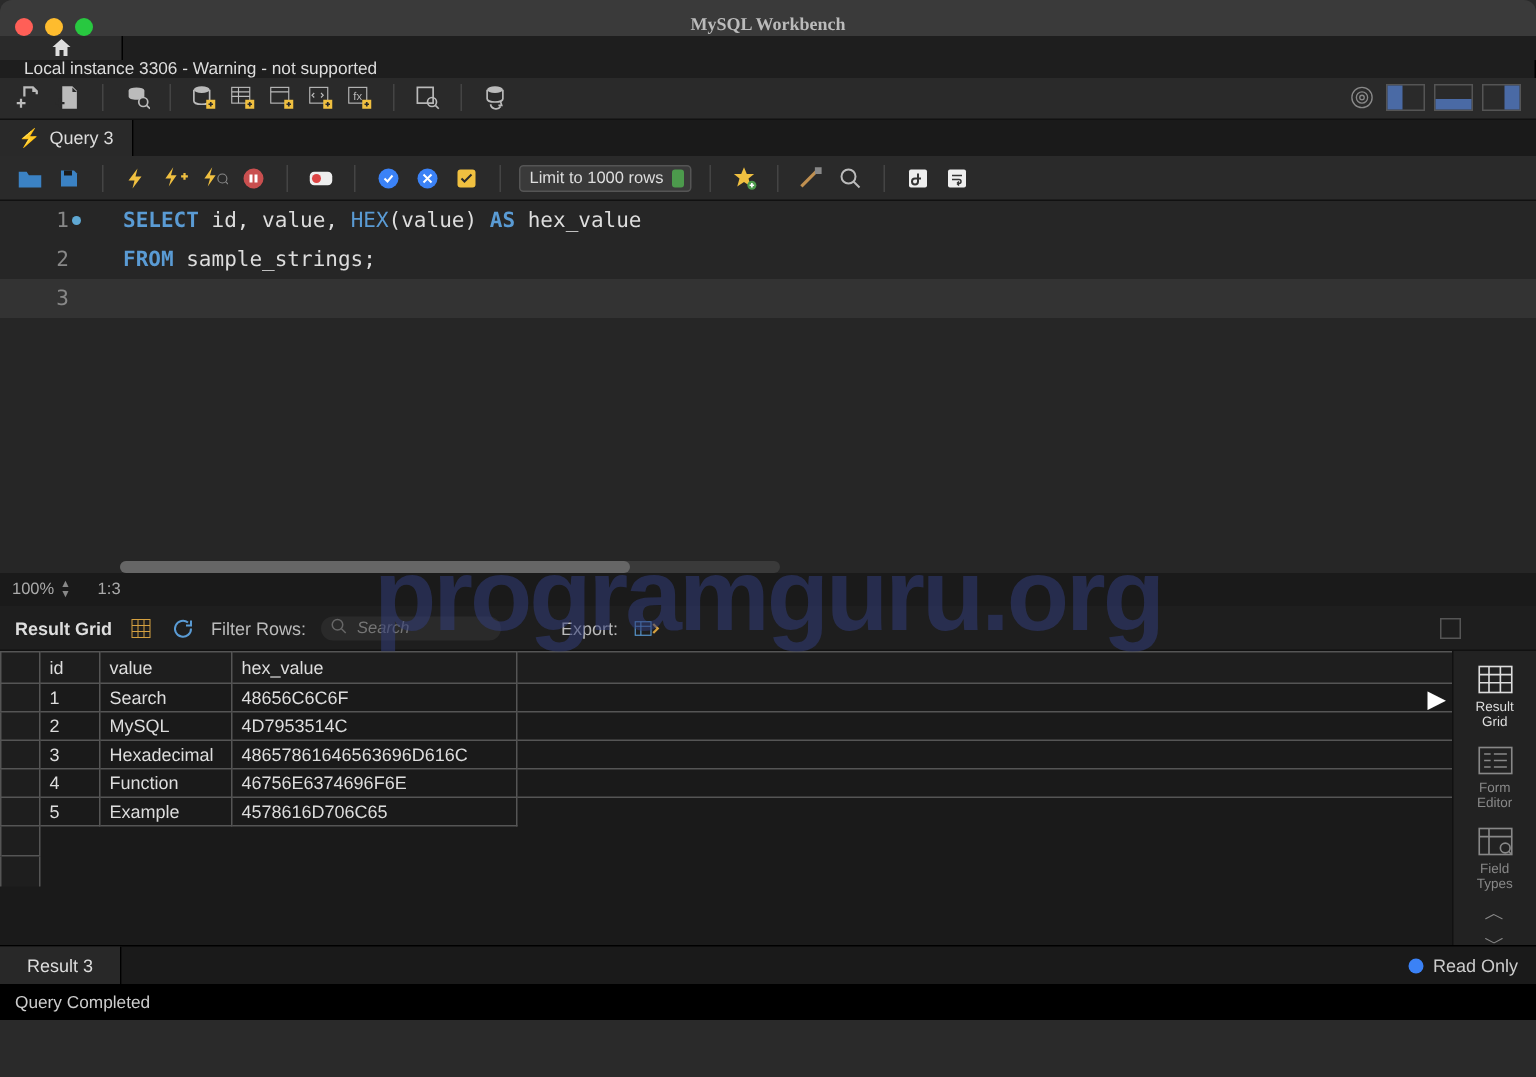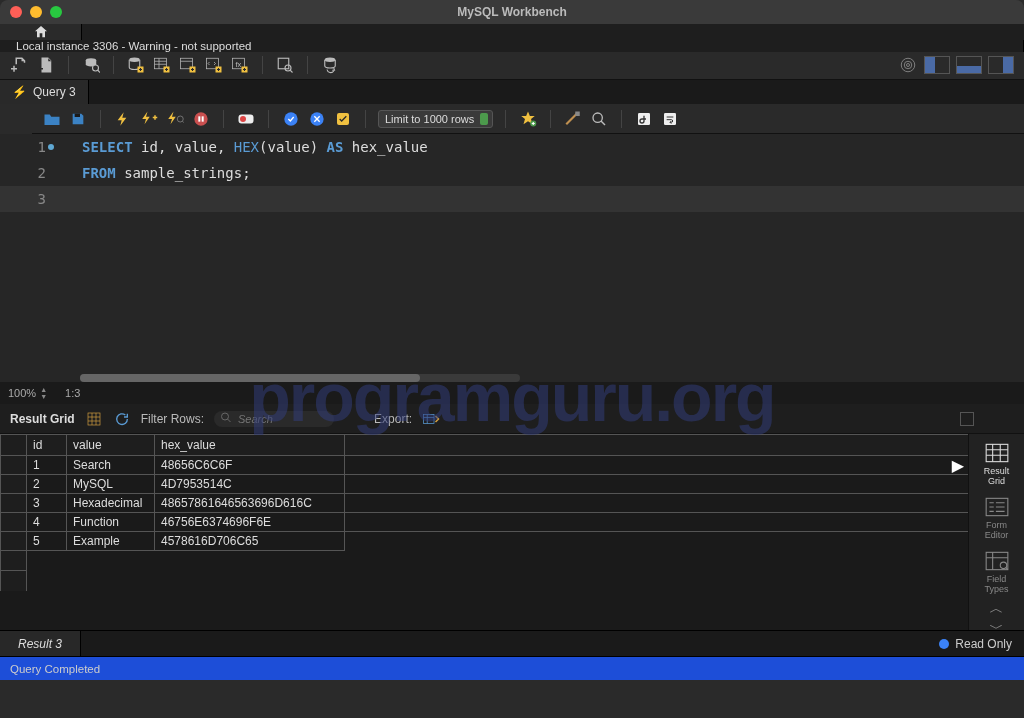--- a/index.html
+++ b/index.html
@@ -12,25 +12,26 @@
     color: #ccc;
     overflow: hidden;
     position: relative;
   }
 
   
   .titlebar {
     height: 24px;
     background: #3a3a3a;
     display: flex;
-    align-items: center;
+    align-items: flex-end;
     padding: 0 10px;
     position: relative;
     border-top-left-radius: 8px;
     border-top-right-radius: 8px;
+    font-family: Liberation Serif, serif;
   }
   .traffic-lights { display: flex; gap: 8px; }
   .tl { width: 12px; height: 12px; border-radius: 50%; }
   .tl.red { background: #ff5f57; }
   .tl.yellow { background: #febc2e; }
   .tl.green { background: #28c840; }
   .title-text { position: absolute; left: 50%; transform: translateX(-50%); font-size: 12px; color: #bbb; font-weight: 600; }
 
   
   .conn-tabs {
@@ -94,21 +95,20 @@
 
   
   .query-toolbar {
     height: 30px;
     background: #2a2a2a;
     display: flex;
     align-items: center;
     gap: 6px;
     padding: 0 10px;
     border-bottom: 1px solid #111;
-    margin-left: 32px;
   }
   .qtb-icon { width: 20px; height: 20px; display: flex; align-items: center; justify-content: center; cursor: pointer; }
   .limit-select {
     background: #3a3a3a;
     color: #ddd;
     border: 1px solid #555;
     font-size: 11px;
     padding: 2px 18px 2px 6px;
     border-radius: 3px;
     appearance: none;
@@ -273,30 +273,29 @@
   }
   .result-footer .res-tab {
     padding: 0 18px;
     height: 100%;
     display: flex;
     align-items: center;
     font-size: 12px;
     color: #ddd;
     background: #282828;
     border-right: 1px solid #000;
-    font-style: italic;
   }
   .result-footer .spacer { flex: 1; }
   .readonly { display: flex; align-items: center; gap: 6px; padding-right: 12px; font-size: 12px; }
   .readonly .dot { width: 10px; height: 10px; border-radius: 50%; background: #3b82f6; }
 
   
   .statusbar {
     height: 24px;
-    background: #1d4ed8;
+    background: #000000;
     display: flex;
     align-items: center;
     padding: 0 10px;
     font-size: 11.5px;
     color: #ccc;
     border-top: 1px solid #000;
   }
 
   
   .watermark {

